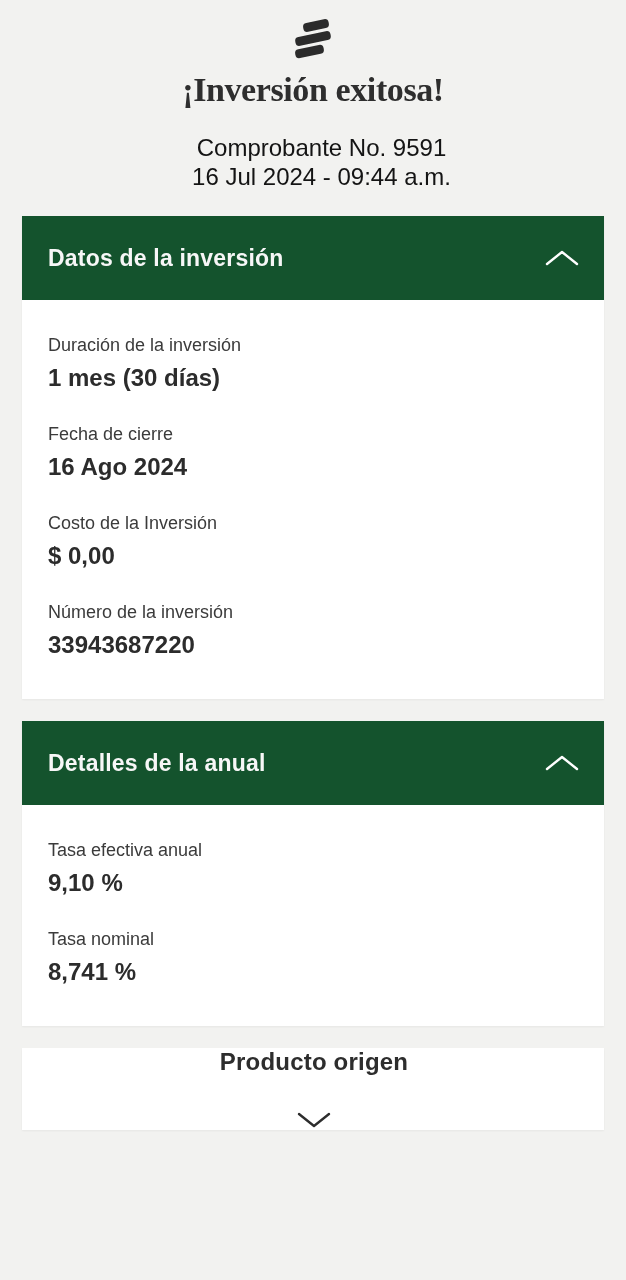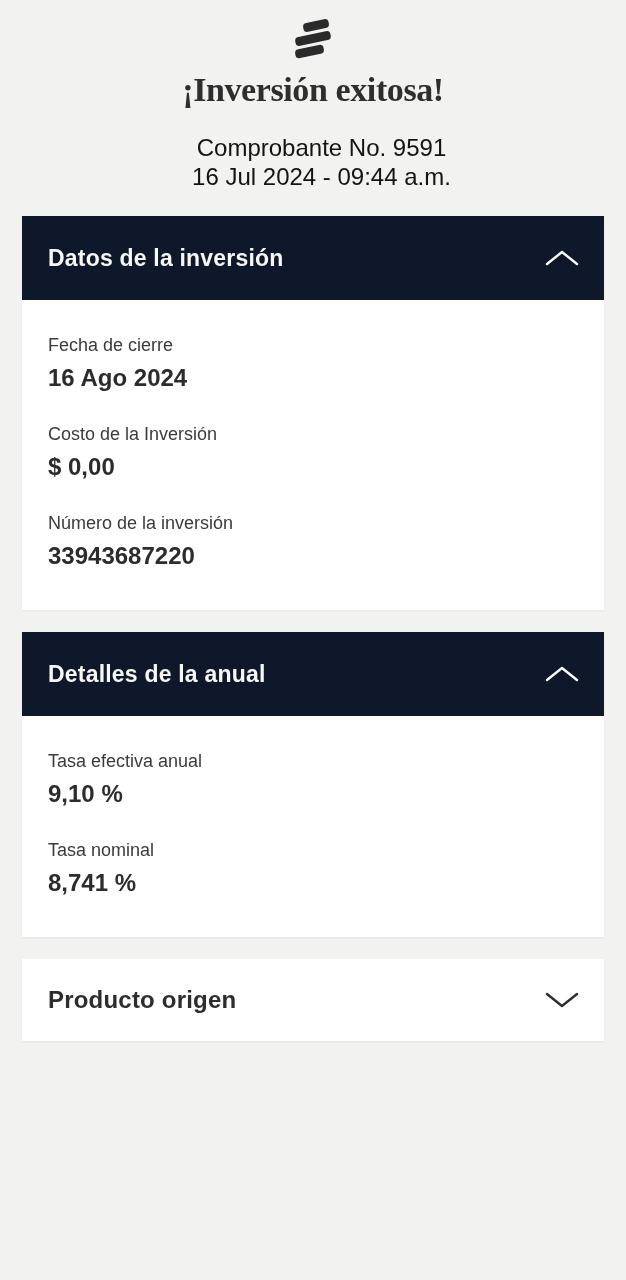--- a/index.html
+++ b/index.html
@@ -44,21 +44,21 @@
   
   .cards {
     margin: 25px 22px 0 22px;
   }
   .card {
     margin-bottom: 22px;
     box-shadow: 0 1px 2px rgba(0,0,0,0.05);
   }
   .card-header {
     height: 84px;
-    background: #0f172a;
+    background: #14532d;
     color: #f7f7f7;
     display: flex;
     align-items: center;
     justify-content: space-between;
     padding: 0 24px 0 26px;
     cursor: pointer;
   }
   .card-header .card-title {
     font-size: 23px;
     font-weight: 700;
@@ -86,20 +86,21 @@
   
   .card-collapsed {
     height: 82px;
     background: #ffffff;
     display: flex;
     align-items: center;
     justify-content: space-between;
     padding: 0 24px 0 26px;
     cursor: pointer;
     box-shadow: 0 1px 2px rgba(0,0,0,0.05);
+    flex-direction: column;
   }
   .card-collapsed .card-title {
     font-size: 24px;
     font-weight: 700;
     color: #2d2d2d;
     letter-spacing: 0.2px;
   }
 
   .chevron { display: block; }
 </style>
@@ -128,20 +129,24 @@
   <div class="cards">
 
     <div class="card">
       <div class="card-header">
         <span class="card-title">Datos de la inversión</span>
         <svg class="chevron" width="36" height="20" viewBox="0 0 36 20">
           <polyline points="3,16 18,4 33,16" fill="none" stroke="#ffffff" stroke-width="2.4" stroke-linecap="round" stroke-linejoin="round"></polyline>
         </svg>
       </div>
       <div class="card-body">
+        <div class="field">
+          <div class="field-label">Duración de la inversión</div>
+          <div class="field-value">1 mes (30 días)</div>
+        </div>
         <div class="field">
           <div class="field-label">Fecha de cierre</div>
           <div class="field-value">16 Ago 2024</div>
         </div>
         <div class="field">
           <div class="field-label">Costo de la Inversión</div>
           <div class="field-value">$ 0,00</div>
         </div>
         <div class="field">
           <div class="field-label">Número de la inversión</div>

